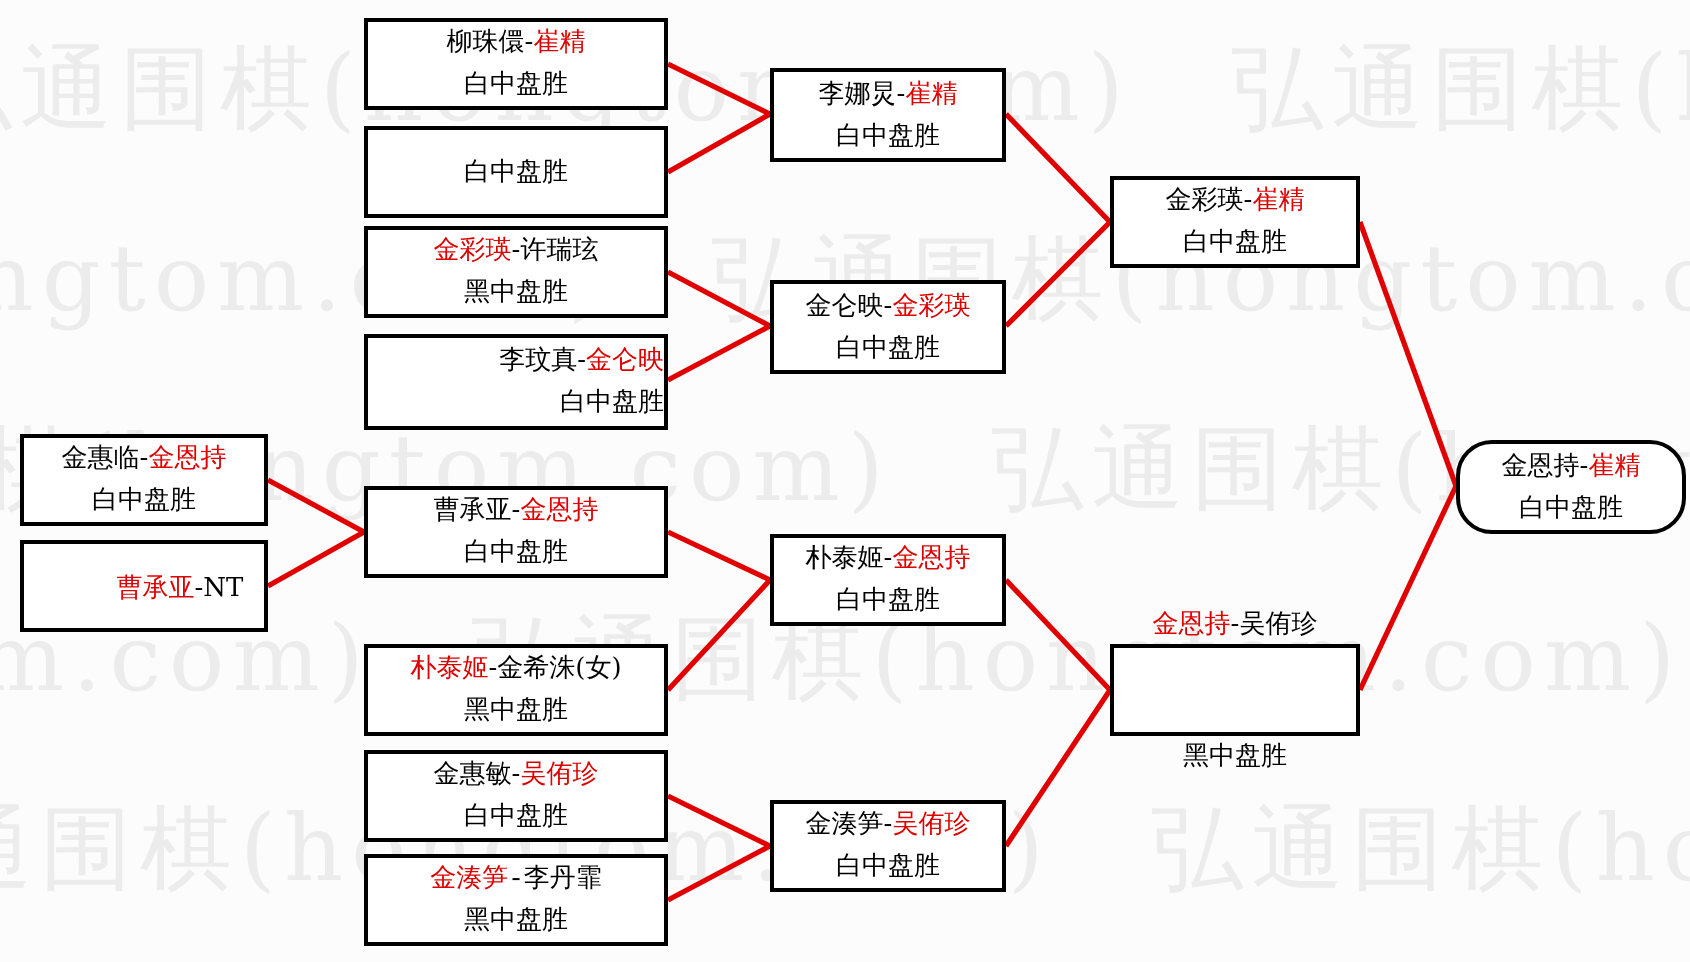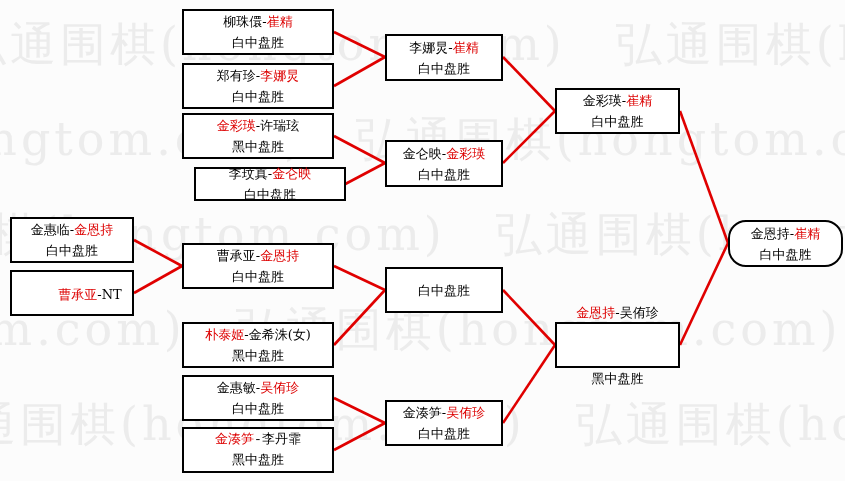--- a/index.html
+++ b/index.html
@@ -64,28 +64,27 @@
   <div class="match" style="left:10px;top:270px;width:124px;height:46px;justify-content:center;padding-top:2px;padding-left:36px;">
     <div class="l1"><span class="winner">曹承亚</span><span class="dash">-</span><span class="loser">NT</span></div>
     <div class="l2"></div>
   </div>
 
   <div class="match" style="left:182px;top:9px;width:152px;height:46px;">
     <div class="l1"><span class="loser">柳珠儇</span><span class="dash">-</span><span class="winner">崔精</span></div>
     <div class="l2">白中盘胜</div>
   </div>
   <div class="match" style="left:182px;top:63px;width:152px;height:46px;">
-    <div class="l1"><span class="loser">郑有珍</span><span class="dash">-</span><span class="winner">李娜炅</span></div>
     <div class="l2">白中盘胜</div>
   </div>
   <div class="match" style="left:182px;top:113px;width:152px;height:46px;">
     <div class="l1"><span class="winner">金彩瑛</span><span class="dash">-</span><span class="loser">许瑞玹</span></div>
     <div class="l2">黑中盘胜</div>
   </div>
-  <div class="match" style="left:194px;top:167px;width:152px;height:34px;">
+  <div class="match" style="left:182px;top:167px;width:152px;height:48px;text-align:right;">
     <div class="l1"><span class="loser">李玟真</span><span class="dash">-</span><span class="winner">金仑映</span></div>
     <div class="l2">白中盘胜</div>
   </div>
   <div class="match" style="left:182px;top:243px;width:152px;height:46px;">
     <div class="l1"><span class="loser">曹承亚</span><span class="dash">-</span><span class="winner">金恩持</span></div>
     <div class="l2">白中盘胜</div>
   </div>
   <div class="match" style="left:182px;top:322px;width:152px;height:46px;">
     <div class="l1"><span class="winner">朴泰姬</span><span class="dash">-</span><span class="loser">金希洙(女)</span></div>
     <div class="l2">黑中盘胜</div>
@@ -101,20 +100,21 @@
 
   <div class="match" style="left:385px;top:34px;width:118px;height:47px;text-align:center;">
     <div class="l1"><span class="loser">李娜炅</span><span class="dash">-</span><span class="winner">崔精</span></div>
     <div class="l2">白中盘胜</div>
   </div>
   <div class="match" style="left:385px;top:140px;width:118px;height:47px;">
     <div class="l1"><span class="loser">金仑映</span><span class="dash">-</span><span class="winner">金彩瑛</span></div>
     <div class="l2">白中盘胜</div>
   </div>
   <div class="match" style="left:385px;top:267px;width:118px;height:46px;">
+    <div class="l1"><span class="loser">朴泰姬</span><span class="dash">-</span><span class="winner">金恩持</span></div>
     <div class="l2">白中盘胜</div>
   </div>
   <div class="match" style="left:385px;top:400px;width:118px;height:46px;">
     <div class="l1"><span class="loser">金湊笋</span><span class="dash">-</span><span class="winner">吴侑珍</span></div>
     <div class="l2">白中盘胜</div>
   </div>
 
   <div class="match" style="left:555px;top:88px;width:125px;height:46px;">
     <div class="l1"><span class="loser">金彩瑛</span><span class="dash">-</span><span class="winner">崔精</span></div>
     <div class="l2">白中盘胜</div>

